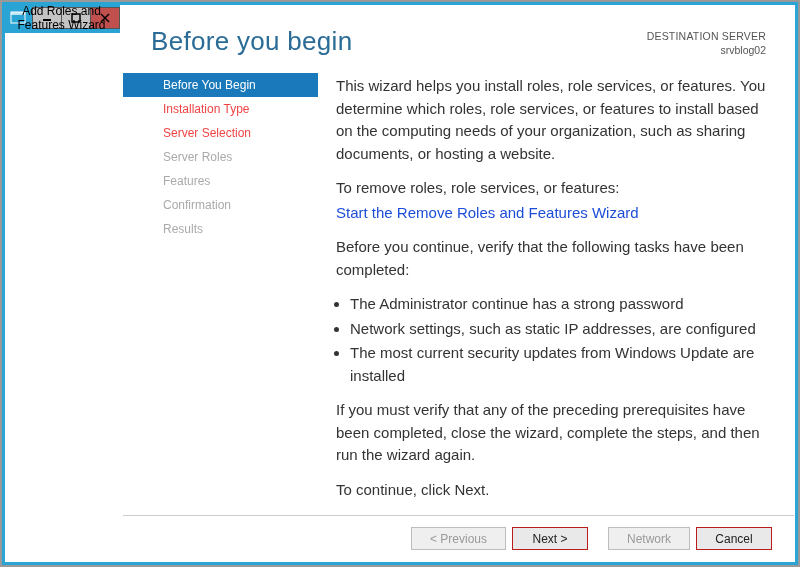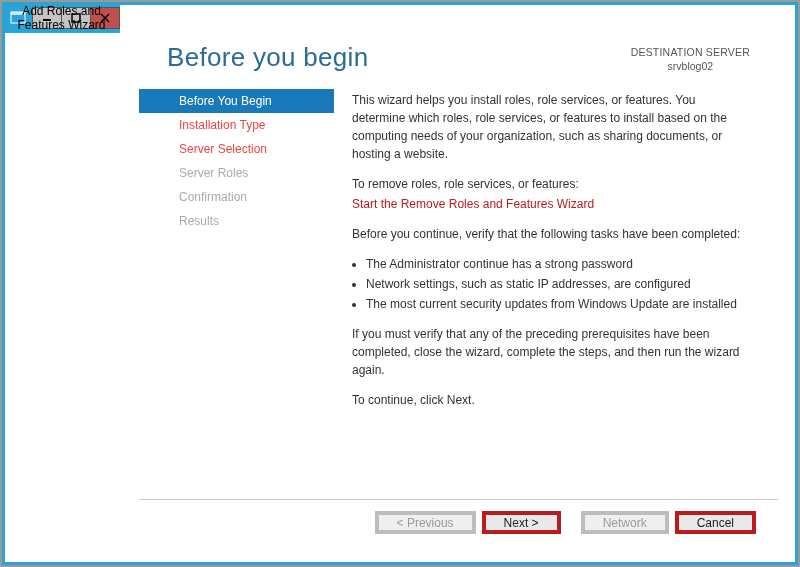--- a/index.html
+++ b/index.html
@@ -59,40 +59,40 @@
     margin-left: -1px;
     background: #c4c4c4;
     display:flex; align-items:center; justify-content:center;
     font-size: 12px;
     font-family: "Segoe UI Symbol", sans-serif;
   }
   .winbtn.close { background:#c0504d; }
   .body {
     flex:1;
     background: #fff;
-    margin: 19px;
+    margin: 3px;
     display:flex;
     flex-direction:column;
     border: none;
     position:relative;
   }
   .header {
     display:flex;
     padding: 20px 28px 10px 28px;
     align-items:flex-start;
   }
   .pagetitle {
     font-size: 26px;
     font-weight: 300;
     color: #2b6c97;
     flex:1;
     letter-spacing: 0.3px;
   }
   .destblock {
-    text-align:center;
+    text-align:right;
     font-size: 10.5px;
     color:#555;
     line-height:1.3;
     padding-top:4px;
   }
   .destblock .label { letter-spacing:0.2px; }
   .content {
     flex:1;
     display:flex;
     padding: 0 28px 0 0;
@@ -110,28 +110,28 @@
     color:#ef4444;
     cursor:default;
   }
   .navitem.active {
     background: #1979ba;
     color:#fff;
   }
   .navitem.disabled { color:#aaa; }
   .main {
     flex:1;
-    font-size: 12px;
+    font-size: 15px;
     color:#333;
     line-height:1.5;
     padding-top: 8px;
     padding-left: 18px;
   }
   .main p { margin: 0 0 12px 0; }
-  .main a { color:#b91c1c; text-decoration:none; }
+  .main a { color:#1d4ed8; text-decoration:none; }
   .bullets { margin: 0 0 12px 0; padding-left: 14px; }
   .bullets li { margin-bottom: 2px; }
   .skiprow {
     padding: 6px 0 6px 213px;
     font-size: 12px;
     color:#333;
     display:flex;
     align-items:center;
   }
   .skiprow input { margin-right: 6px; }
@@ -142,21 +142,21 @@
     align-items:center;
     justify-content:flex-end;
     padding: 0 22px;
     gap: 6px;
   }
   .btn {
     min-width: 76px;
     height: 23px;
     font-size: 12px;
     background: #e9e9e9;
-    border: 4px solid #b91c1c;
+    border: 1px solid #b91c1c;
     padding: 0 18px;
     display:flex;
     align-items:center;
     justify-content:center;
     color:#222;
   }
   .btn.disabled {
     color:#9a9a9a;
     border-color:#bdbdbd;
     background:#efefef;
@@ -206,20 +206,21 @@
       </div>
     </div>
 
     <div class="content">
 
       <div class="sidebar">
         <div class="navitem active">Before You Begin</div>
         <div class="navitem">Installation Type</div>
         <div class="navitem">Server Selection</div>
         <div class="navitem disabled">Server Roles</div>
+        <div class="navitem disabled">Features</div>
         <div class="navitem disabled">Confirmation</div>
         <div class="navitem disabled">Results</div>
       </div>
 
       <div class="main">
         <p>This wizard helps you install roles, role services, or features. You determine which roles, role services, or features to install based on the computing needs of your organization, such as sharing documents, or hosting a website.</p>
         <p style="margin-bottom:2px">To remove roles, role services, or features:</p>
         <p><a href="#">Start the Remove Roles and Features Wizard</a></p>
         <p>Before you continue, verify that the following tasks have been completed:</p>
         <ul class="bullets">

